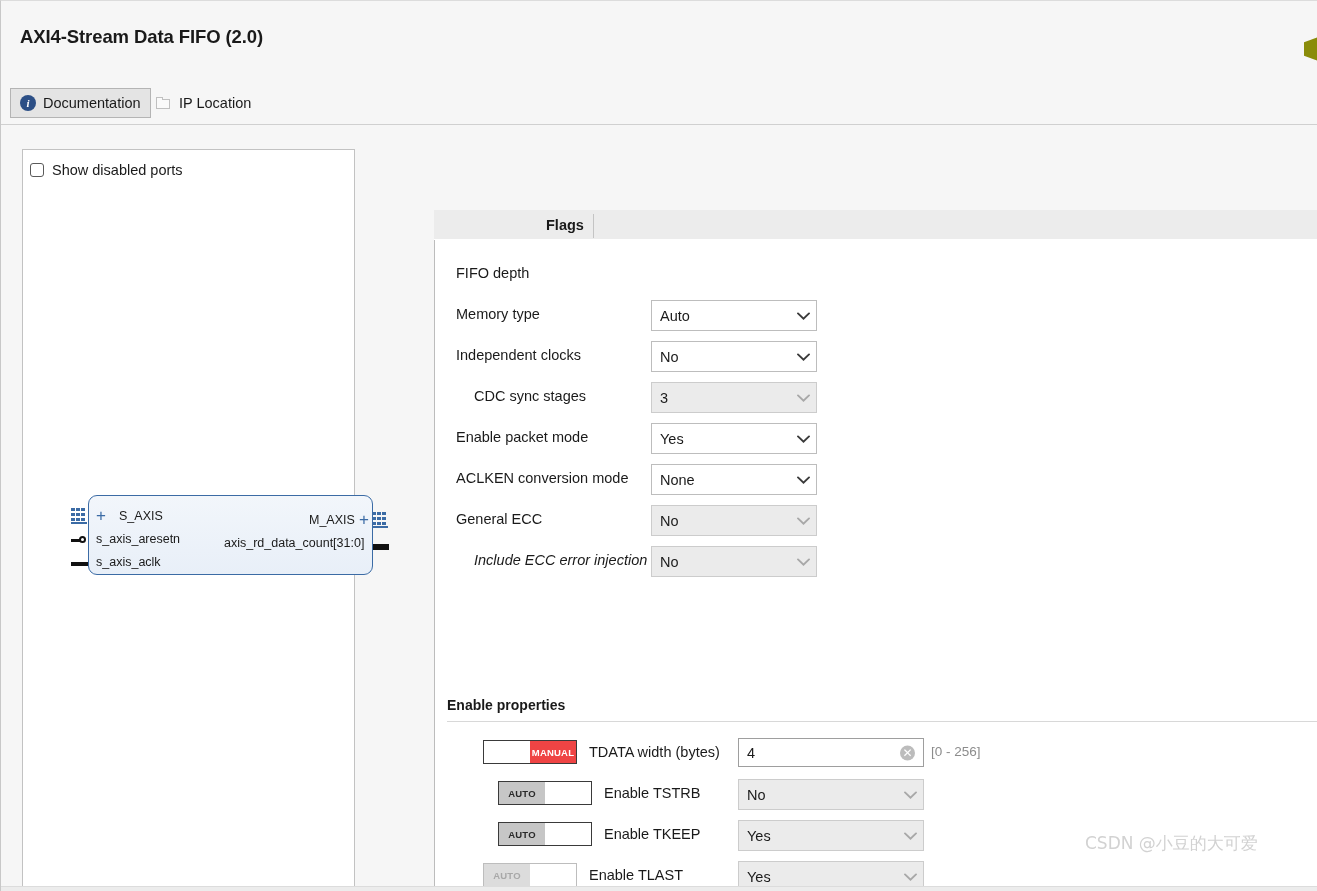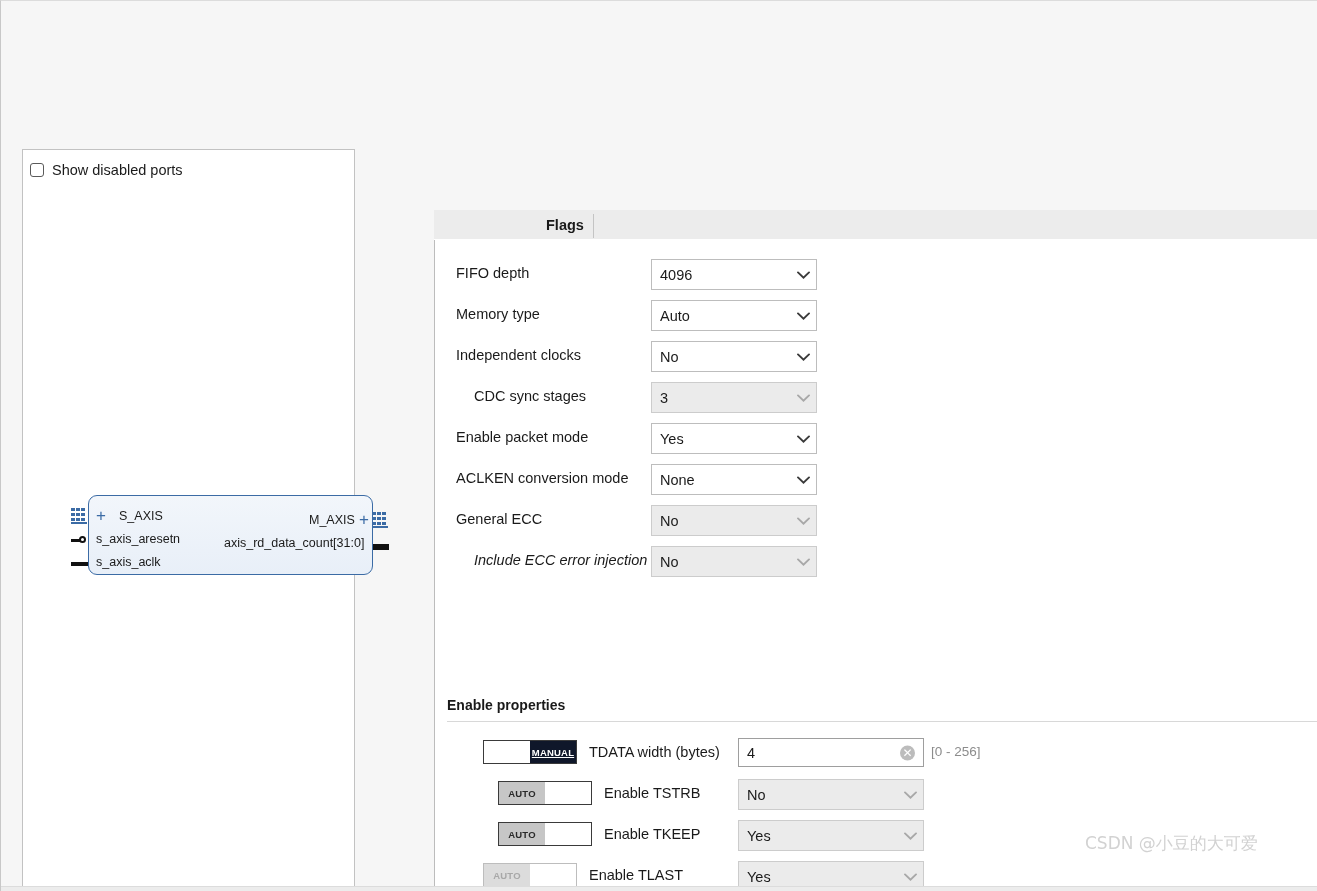--- a/index.html
+++ b/index.html
@@ -275,21 +275,21 @@
     cursor: pointer;
     display: flex;
   }
   .toggle .knob {
     width: 50%; height: 100%;
     display: flex; align-items: center; justify-content: center;
     font-size: 9.5px; font-weight: bold; letter-spacing: 0.2px;
   }
   .toggle.manual .knob {
     margin-left: auto;
-    background: #0f172a; color: #ffffff; text-decoration: underline;
+    background: #ef4444; color: #ffffff;
   }
   .toggle.auto .knob {
     background: #c6c6c6; color: #2a2a2a;
   }
   .toggle.auto.dis {
     border-color: #bdbdbd;
   }
   .toggle.auto.dis .knob {
     background: #dcdcdc; color: #a8a8a8;
   }
@@ -342,20 +342,34 @@
     background: #ececec;
     border-top: 1px solid #dcdcdc;
     box-sizing: border-box;
   }
 </style>
 </head>
 <body>
 
 <div id="dialog">
 
+  <div id="header">
+    <div id="dialog-title">AXI4-Stream Data FIFO (2.0)</div>
+    <div id="corner-marker"></div>
+
+    <div class="tb-btn" id="btn-documentation">
+      <span class="info-ic">i</span>
+      <span class="tb-label">Documentation</span>
+    </div>
+
+    <div class="tb-btn" id="btn-ip-location">
+      <span class="folder-ic"></span>
+      <span class="tb-label">IP Location</span>
+    </div>
+  </div>
 
   <div id="left-panel">
 
     <div id="show-disabled-row">
       <span id="show-disabled-box"></span>
       <span id="show-disabled-label">Show disabled ports</span>
     </div>
 
     <div id="ip-symbol">
       <div id="ip-body"></div>
@@ -410,28 +424,20 @@
     <div id="tabstrip">
       <div class="tab sel" style="left:0px;margin-top:46px;">General</div>
       <div class="tab" style="left:96px;">Flags</div>
       <div id="tab-divider"></div>
     </div>
 
     <div id="tabpage">
 
       <div class="frow" style="top:16px;">
         <span class="flabel" style="left:21px;">FIFO depth</span>
-        <div class="combo" style="left:216px; width:166px;">
-          <span class="cval">4096</span>
-          <span class="chev">
-              <svg width="13" height="8" viewBox="0 0 13 8">
-                <path d="M1 1.4 L6.5 6.6 L12 1.4" stroke="#3a3a3a" stroke-width="1.9" fill="none" stroke-linecap="round"></path>
-              </svg>
-            </span>
-        </div>
       </div>
 
       <div class="frow" style="top:57px;">
         <span class="flabel" style="left:21px;">Memory type</span>
         <div class="combo" style="left:216px; width:166px;">
           <span class="cval">Auto</span>
           <span class="chev">
               <svg width="13" height="8" viewBox="0 0 13 8">
                 <path d="M1 1.4 L6.5 6.6 L12 1.4" stroke="#3a3a3a" stroke-width="1.9" fill="none" stroke-linecap="round"></path>
               </svg>

